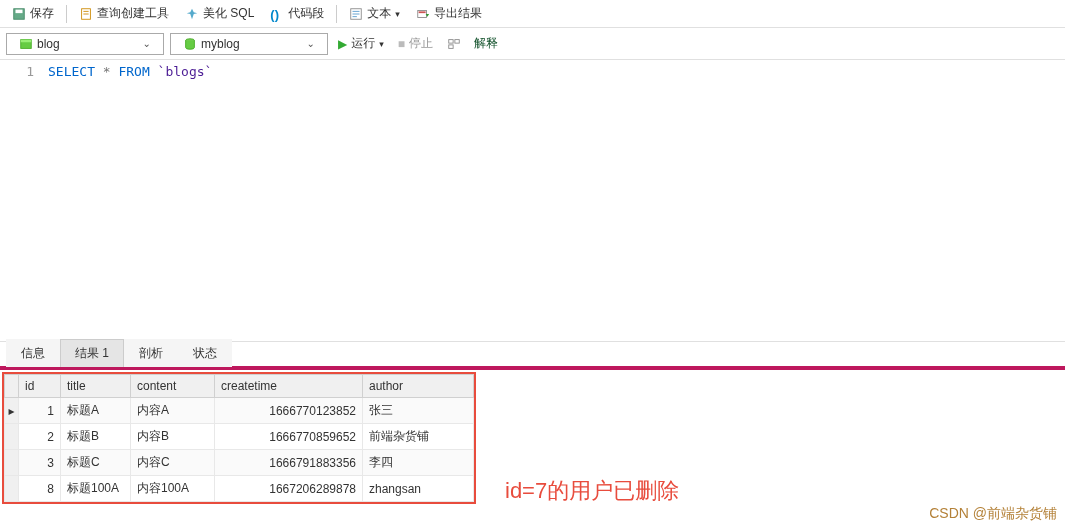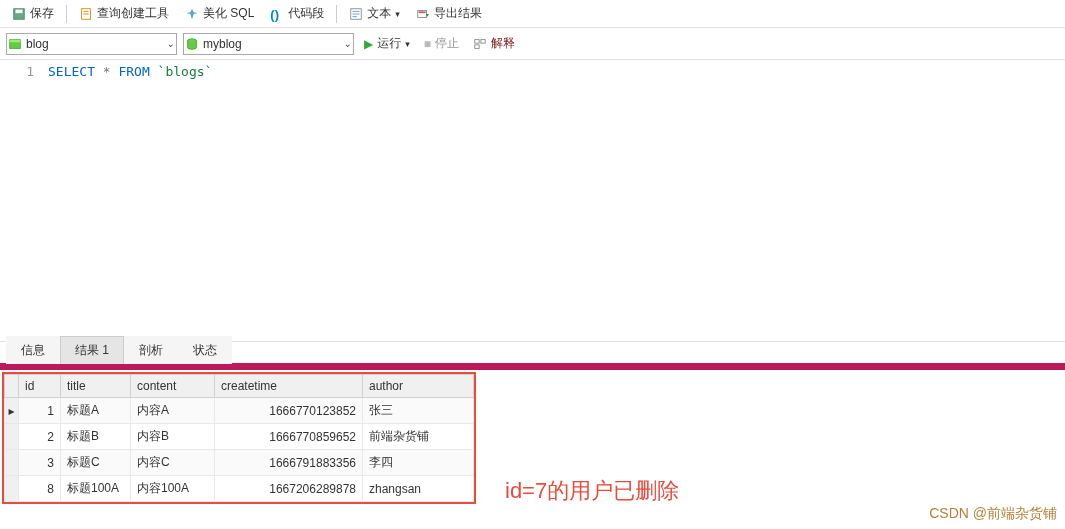--- a/index.html
+++ b/index.html
@@ -42,43 +42,43 @@
       padding: 0 6px;
       gap: 6px;
       border-bottom: 1px solid #e0e0e0;
     }
     .dropdown {
       display: inline-flex;
       align-items: center;
       border: 1px solid #aaa;
       height: 22px;
       background: #fff;
-      padding: 0 1px;
+      padding: 0 12px;
       position: relative;
-      width: 171px;
+      width: 158px;
     }
     .dropdown-icon {
       width: 14px;
       height: 14px;
       margin-right: 4px;
       display: inline-flex;
       align-items: center;
       justify-content: center;
     }
     .dropdown-text {
       flex: 1;
       font-size: 12px;
     }
     .dropdown-chev {
       font-size: 10px;
       color: #555;
     }
     .run-btn { color: #333; display: inline-flex; align-items: center; gap: 4px; cursor: pointer; padding: 2px 4px; }
     .stop-btn { color: #999; display: inline-flex; align-items: center; gap: 4px; padding: 2px 4px; }
-    .explain-btn { color: #7f1d1d; display: inline-flex; align-items: center; gap: 4px; cursor: pointer; padding: 2px 4px; }
+    .explain-btn { color: #14532d; display: inline-flex; align-items: center; gap: 13px; cursor: pointer; padding: 2px 4px; }
     .editor {
       height: 282px;
       display: flex;
       background: #fff;
       border-bottom: 1px solid #e0e0e0;
     }
     .gutter {
       width: 44px;
       text-align: right;
       padding: 4px 10px 4px 4px;
@@ -86,27 +86,27 @@
       font-family: Consolas, monospace;
       font-size: 13px;
     }
     .code {
       flex: 1;
       padding: 4px 4px;
       font-family: Consolas, monospace;
       font-size: 13px;
     }
     .kw { color: #0066cc; }
-    .str { color: #15803d; }
+    .str { color: #4c1d95; }
     .op { color: #777; }
     .tabs {
       display: flex;
       align-items: flex-end;
       height: 28px;
-      border-bottom: 7px solid #be185d;
+      border-bottom: 4px solid #be185d;
       padding-left: 6px;
     }
     .tab {
       padding: 5px 14px;
       border: 1px solid transparent;
       border-bottom: none;
       cursor: pointer;
       color: #333;
       position: relative;
       top: 1px;

